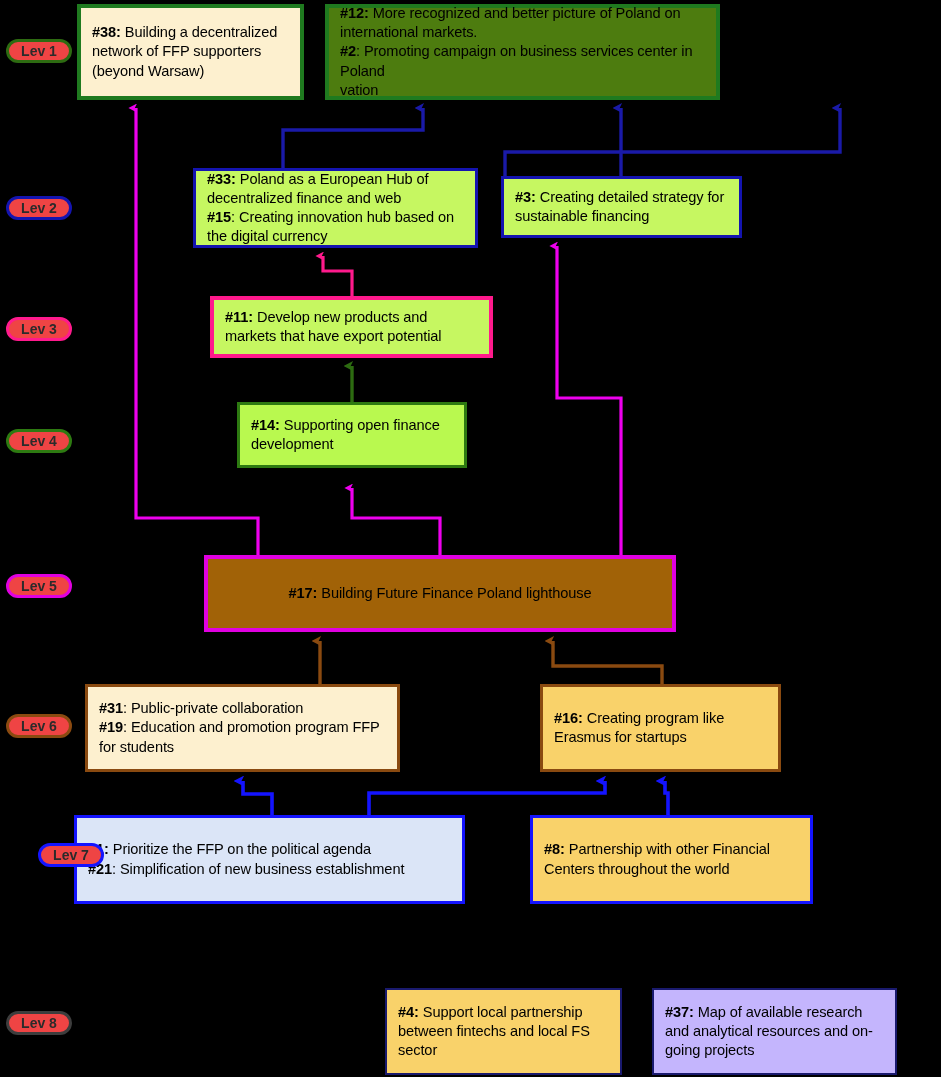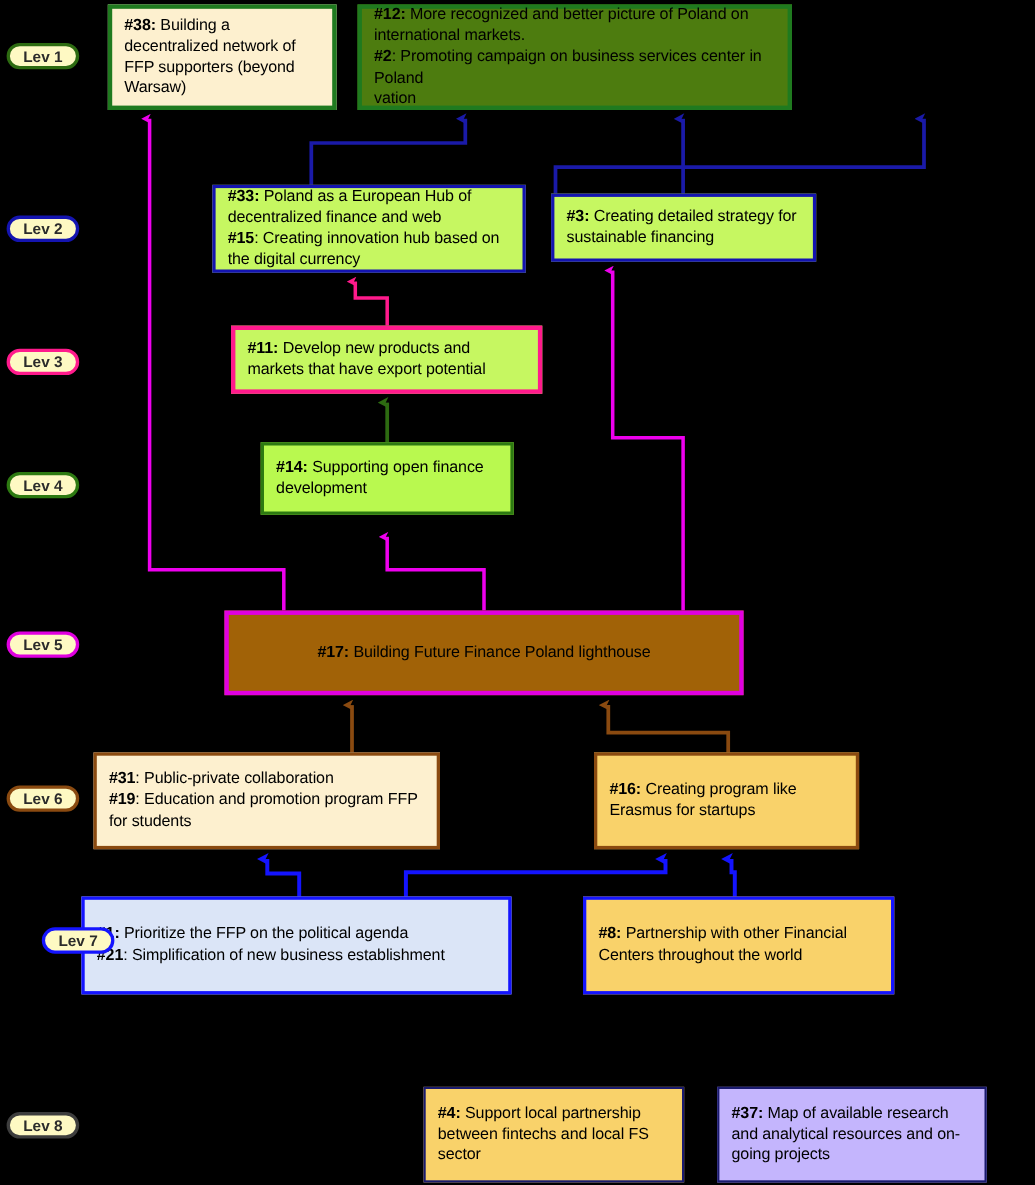--- a/index.html
+++ b/index.html
@@ -25,21 +25,21 @@
   .node .txt{display:block;width:100%;}
   .node b{font-weight:bold;}
 
   .lev{
     position:absolute;
     box-sizing:border-box;
     width:66px;height:24px;
     display:flex;align-items:center;justify-content:center;
     font-size:14px;font-weight:bold;
     color:#2b2b2b;
-    background:#fef9c3;
+    background:#ef4444;
     border-width:3px;border-style:solid;
     z-index:6;
     letter-spacing:0px;
     border-radius:12px;
   }
 </style>
 </head>
 <body>
 
 <div id="stage">
@@ -111,21 +111,21 @@
   <div class="lev" style="left: 6px; top: 714px; border-color: rgb(138, 74, 16);">
       <span>Lev 6</span>
     </div>
   <div class="lev" style="left: 6px; top: 843px; border-color: rgb(20, 20, 255); margin-left: 32px;">
       <span>Lev 7</span>
     </div>
   <div class="lev" style="left: 6px; top: 1011px; border-color: rgb(61, 61, 61);">
       <span>Lev 8</span>
     </div>
 
-  <div class="node" style="left: 98px; top: 4px; width: 208px; height: 96px; background: rgb(253, 240, 207); border: 4px solid rgb(31, 122, 31); align-items: center;">
+  <div class="node" style="left: 77px; top: 4px; width: 227px; height: 96px; background: rgb(253, 240, 207); border: 4px solid rgb(31, 122, 31); align-items: center;">
       <span class="txt"><span class="ln"><b>#38:</b> Building a decentralized network of FFP supporters (beyond Warsaw)</span></span>
     </div>
   <div class="node" style="left: 325px; top: 4px; width: 395px; height: 96px; background: #4d7c0f; border: 4px solid rgb(31, 122, 31);">
       <span class="txt"><span class="ln"><b>#12:</b>  More recognized and better picture of Poland on international markets.</span><br><span class="ln"><b>#2</b>: Promoting campaign on business services center in Poland</span><br><span class="ln">vation</span></span>
     </div>
   <div class="node" style="left: 193px; top: 168px; width: 285px; height: 80px; background: rgb(198, 247, 97); border: 3px solid rgb(20, 20, 176);">
       <span class="txt"><span class="ln"><b>#33:</b> Poland as a European Hub of decentralized finance and web</span><br><span class="ln"><b>#15</b>: Creating innovation hub based on the digital currency</span></span>
     </div>
   <div class="node" style="left: 501px; top: 176px; width: 241px; height: 62px; background: rgb(198, 247, 97); border: 3px solid rgb(20, 20, 176);">
       <span class="txt"><span class="ln"><b>#3:</b> Creating detailed strategy for sustainable financing</span></span>

